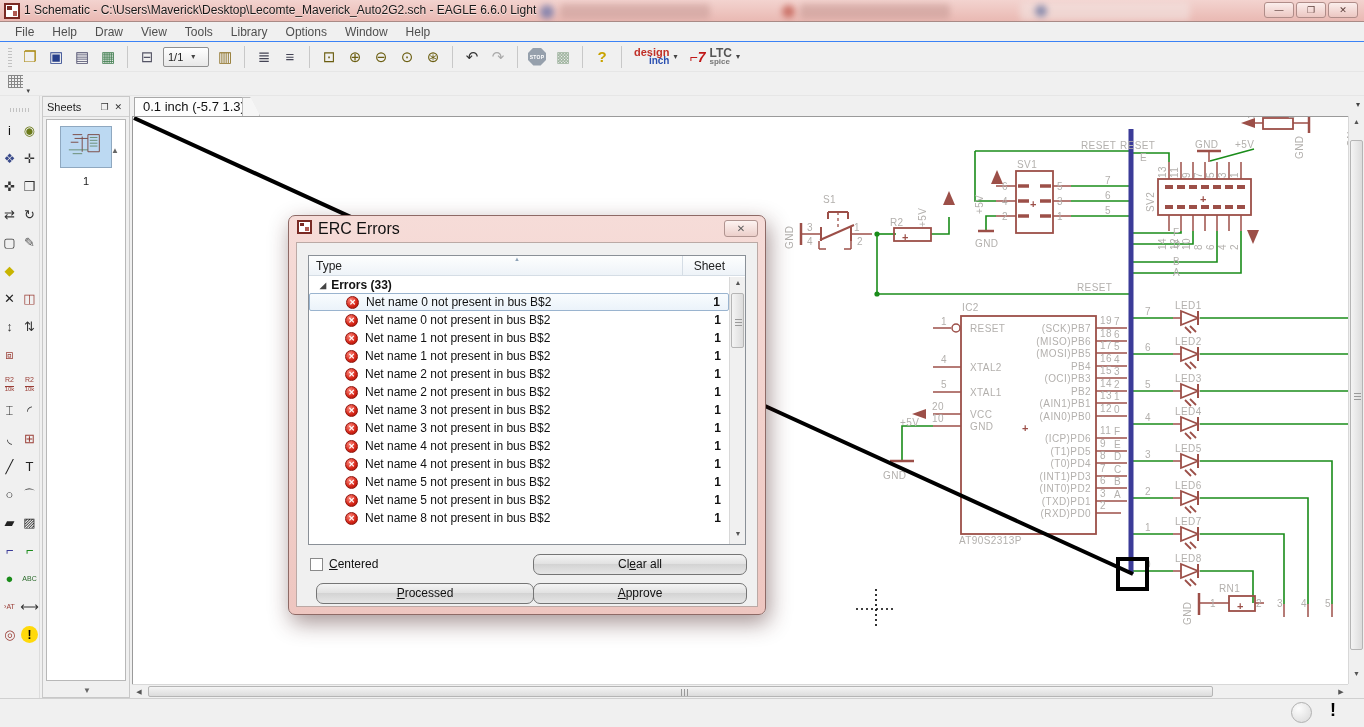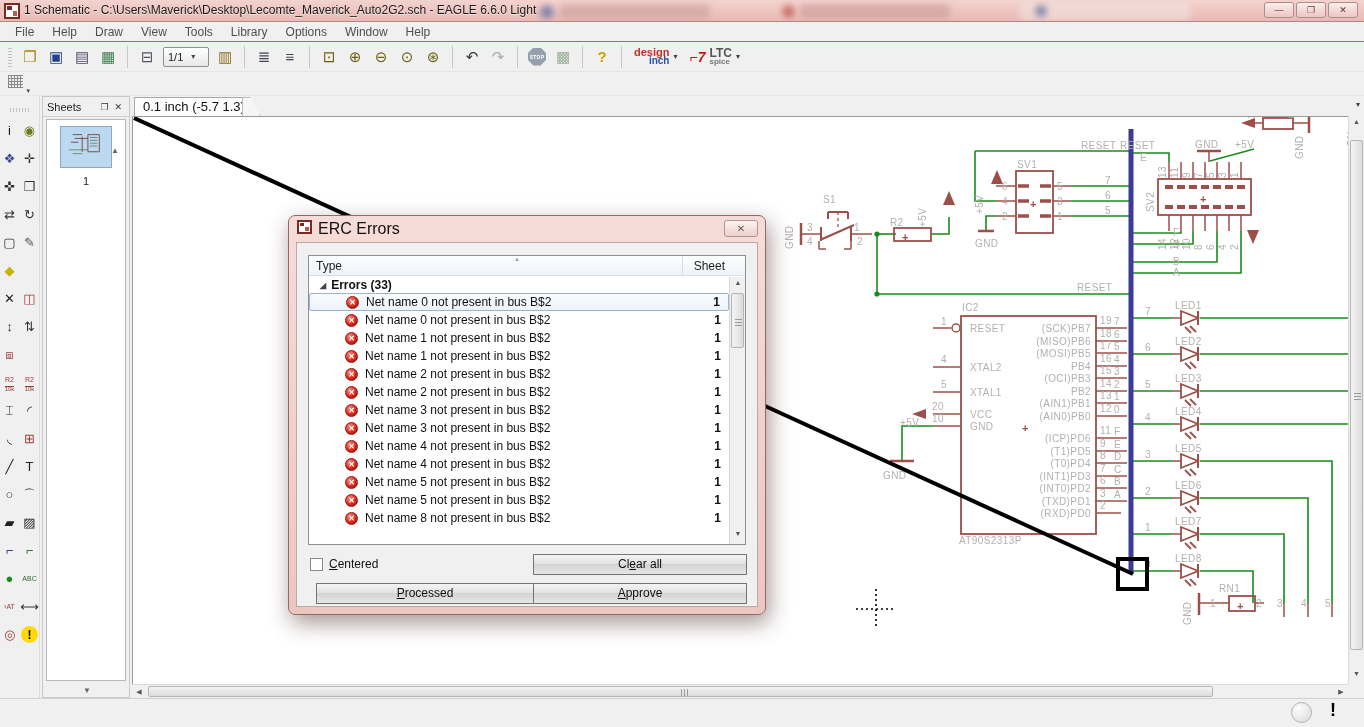--- a/index.html
+++ b/index.html
@@ -100,21 +100,21 @@
   .lrow.sel{border:1px solid #9ab4cf;border-radius:2px;background:linear-gradient(#f9fcfe,#ebf3fa);}
   .brow{font-size:12px;font-weight:bold;color:#111;height:15px;padding-left:20px;display:flex;align-items:center;}
   .grow{font-size:12px;font-weight:bold;color:#111;height:16px;padding-left:11px;display:flex;align-items:center;gap:5px;}
   .grow .tri{font-size:8px;color:#444;}
   .lst-sb{position:absolute;right:0;top:21px;bottom:0;width:16px;background:#f0f0f0;border-left:1px solid #d8d8d8;}
   .lst-sb .va{width:14px;}
   .lst-thumb{position:absolute;left:1px;top:16px;width:13px;height:55px;border:1px solid #b5b5b5;border-radius:2px;background:linear-gradient(90deg,#f4f4f4,#dcdcdc);}
   .lst-thumb .gg{position:absolute;left:3px;top:24px;width:7px;height:8px;background:repeating-linear-gradient(0deg,#9a9a9a 0 1px,transparent 1px 3px);}
   .chk{position:absolute;left:13px;top:314px;display:flex;align-items:center;gap:6px;font-size:12px;color:#111;}
   .chkbox{width:13px;height:13px;background:#fff;border:1px solid #8a8a8a;}
-  .dbtn{position:absolute;height:21px;border:1px solid #757575;border-radius:0;font-size:12px;color:#111;
+  .dbtn{position:absolute;height:21px;border:1px solid #757575;border-radius:7px;font-size:12px;color:#111;
     background:linear-gradient(#f4f4f4,#e2e2e2 45%,#d2d2d2 46%,#e6e6e6);text-align:center;line-height:19px;}
   .b-clear{left:236px;top:311px;width:214px;}
   .b-proc{left:11px;top:340px;width:218px;margin-left:8px;}
   .b-appr{left:236px;top:340px;width:214px;}
   u{text-decoration:underline;}
   
   .sgt{fill:#b3b0ad;font-family:"Liberation Sans",sans-serif;font-size:10px;letter-spacing:.4px;}
   .sgm{fill:#9c4f48;font-weight:bold;font-size:11px;}
 </style>
 </head>

